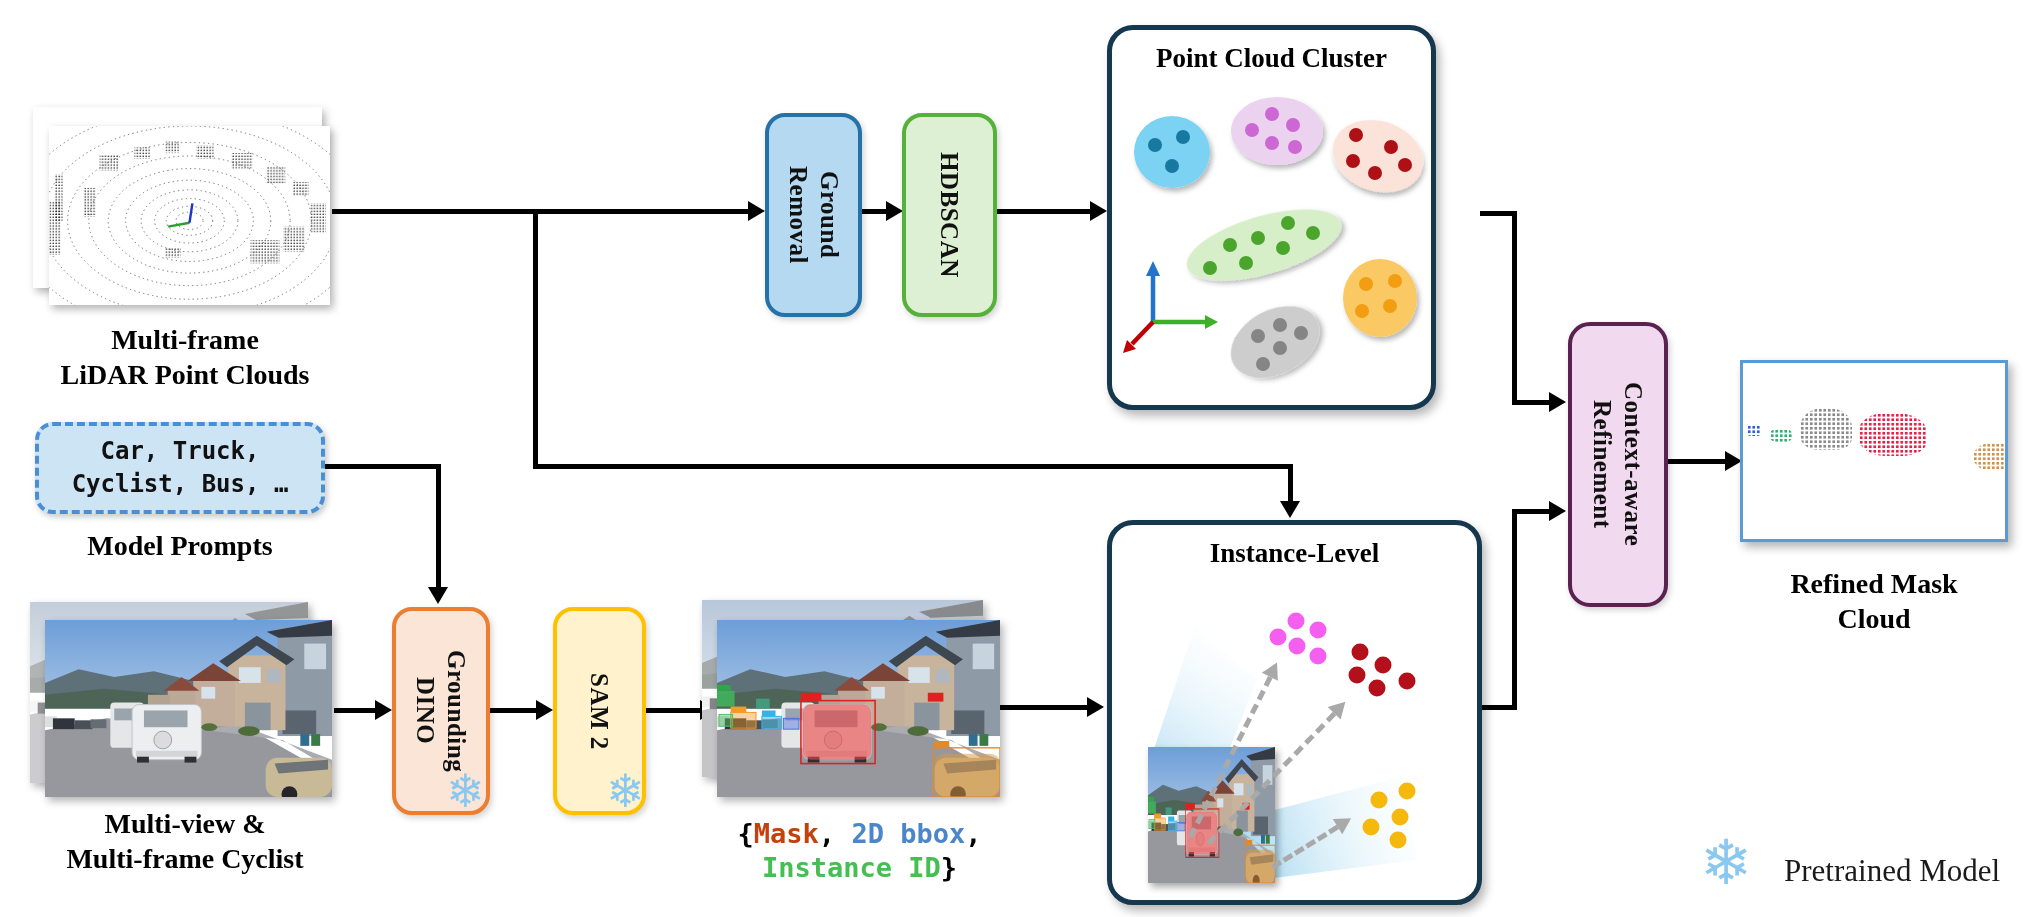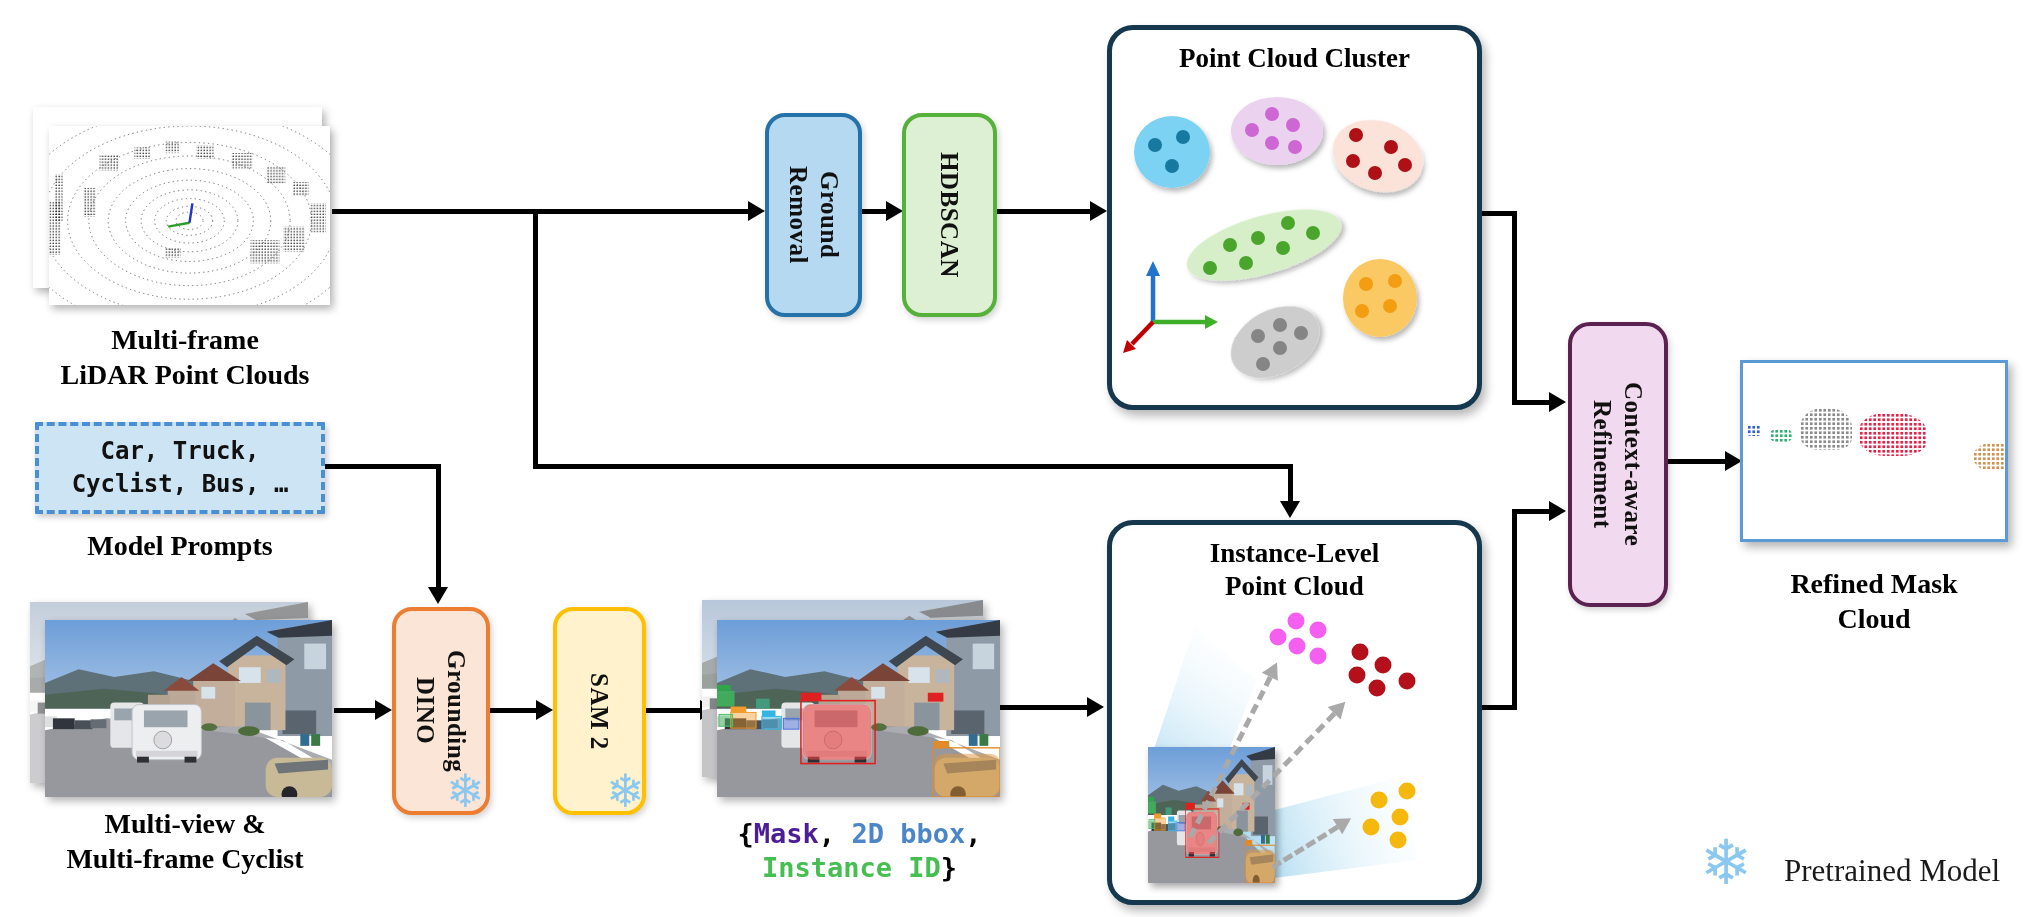--- a/index.html
+++ b/index.html
@@ -24,26 +24,26 @@
   .m-sam{border:4px solid #FFC000;background:#FFF2CC;}
   .m-ctx{border:4px solid #5B2150;background:#F1D9EF;border-radius:22px;}
   
   .panel{position:absolute;box-sizing:border-box;background:#fff;border:5px solid #16384E;border-radius:26px;
          box-shadow:4px 6px 10px rgba(0,0,0,.28);overflow:hidden;}
   .panel-title{position:absolute;left:0;top:12px;width:100%;text-align:center;font-weight:bold;font-size:27px;line-height:33px;color:#000;}
   
   .caption{position:absolute;font-weight:bold;font-size:28px;line-height:35px;text-align:center;color:#000;}
   .mono{font-family:"DejaVu Sans Mono",monospace;}
   
-  .prompts{position:absolute;box-sizing:border-box;border:4px dashed #4A8FD6;border-radius:1px;background:#CDE4F5;
+  .prompts{position:absolute;box-sizing:border-box;border:4px dashed #4A8FD6;border-radius:18px;background:#CDE4F5;
            display:flex;flex-direction:column;align-items:center;justify-content:center;
            font-family:"DejaVu Sans Mono",monospace;font-weight:bold;font-size:24px;line-height:33px;color:#111;
            box-shadow:2px 3px 6px rgba(0,0,0,.22);}
   
-  .tk-plain{color:#000;} .tk-mask{color:#4c1d95;} .tk-bbox{color:#4A86C8;} .tk-inst{color:#45BE52;}
+  .tk-plain{color:#000;} .tk-mask{color:#c2410c;} .tk-bbox{color:#4A86C8;} .tk-inst{color:#45BE52;}
   
   .darrow{position:absolute;transform-origin:0 50%;display:flex;align-items:center;height:18px;}
   .dline{border-top:5px dashed #A9A9A9;}
   .dhead{width:0;height:0;border-top:9px solid transparent;border-bottom:9px solid transparent;border-left:16px solid #A9A9A9;}
   
   .refined{position:absolute;box-sizing:border-box;border:3px solid #5B9BD5;background:#fff;overflow:hidden;
            box-shadow:4px 5px 9px rgba(0,0,0,.30);}
   .pc-blob{position:absolute;background-image:radial-gradient(circle,var(--c) 1.3px,transparent 1.4px);background-size:4.5px 4.5px;}
   
   .snow{position:absolute;font-family:"DejaVu Sans",sans-serif;color:#8AC8F0;line-height:1;}
@@ -263,21 +263,21 @@
   <div class="frame" style="left:717px;top:620px;width:283px;height:177px;">
     <svg width="283" height="177" viewBox="0 0 290 180" preserveAspectRatio="none">
         <use href="#street-seg"></use>
       </svg>
   </div>
   <div class="caption mono" style="left:692px;top:817px;width:335px;font-size:27px;line-height:34px;">
     <span class="tk-plain">{</span><span class="tk-mask">Mask</span><span class="tk-plain">, </span><span class="tk-bbox">2D bbox</span><span class="tk-plain">,</span><br>
     <span class="tk-inst">Instance ID</span><span class="tk-plain">}</span>
   </div>
 
-  <div class="panel" style="left:1107px;top:25px;width:375px;height:385px;">
+  <div class="panel" style="left:1107px;top:25px;width:329px;height:385px;">
     <div class="panel-title">Point Cloud Cluster</div>
     <svg id="cluster-svg" width="365" height="375" viewBox="0 0 365 375" style="position:absolute;left:0;top:0;">
       <defs>
         <filter id="ds" x="-30%" y="-30%" width="170%" height="170%">
           <feDropShadow dx="2.5" dy="3.5" stdDeviation="2.5" flood-color="#000" flood-opacity=".28"></feDropShadow>
         </filter>
       </defs>
       <g>
         <line x1="41" y1="292" x2="41" y2="244" stroke="#2273CC" stroke-width="4.5"></line>
         <polygon points="41,231 34,246 48,246" fill="#2273CC"></polygon>
@@ -358,21 +358,20 @@
         <circle cx="265" cy="163" r="8.5" fill="#B3101B"></circle>
         <circle cx="295" cy="156" r="8.5" fill="#B3101B"></circle>
         <circle cx="267" cy="275" r="8.5" fill="#F5B80C"></circle>
         <circle cx="295" cy="266" r="8.5" fill="#F5B80C"></circle>
         <circle cx="288" cy="292" r="8.5" fill="#F5B80C"></circle>
         <circle cx="259" cy="302" r="8.5" fill="#F5B80C"></circle>
         <circle cx="286" cy="315" r="8.5" fill="#F5B80C"></circle>
       </svg>
     <div class="panel-title">
       <div>Instance-Level</div>
-      <div>Point Cloud</div>
     </div>
   </div>
 
   <div class="module m-ctx" style="left:1568px;top:322px;width:100px;height:285px;">
     <div class="vlabel">
       <div>Context-aware</div>
       <div>Refinement</div>
     </div>
   </div>
 

